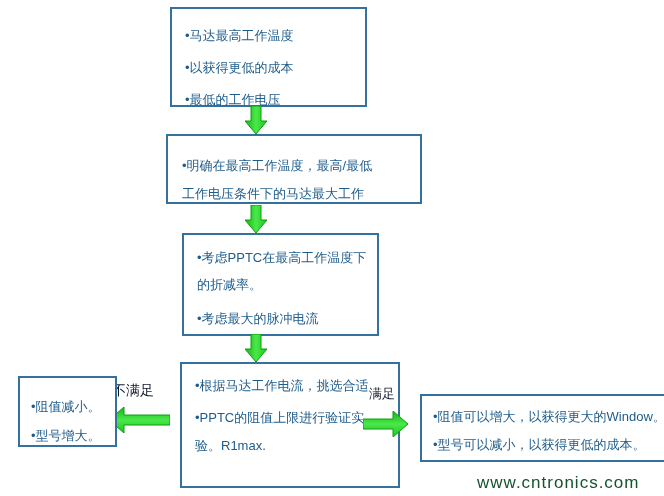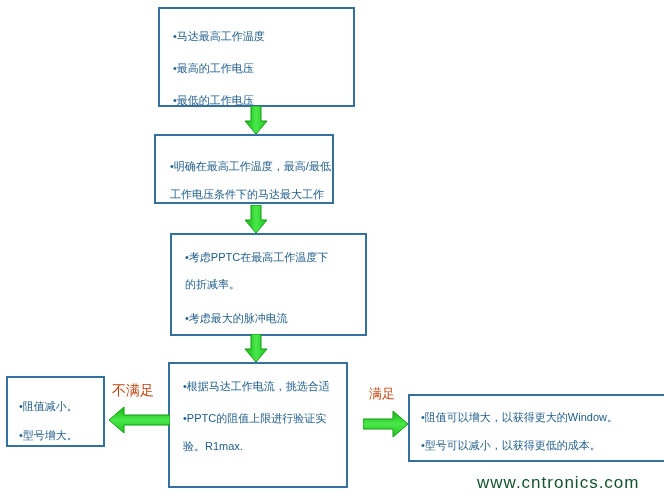--- a/index.html
+++ b/index.html
@@ -14,50 +14,51 @@
     background: #ffffff;
     font-family: "Liberation Sans", sans-serif;
     overflow: hidden;
   }
   .fc-box {
     position: absolute;
     background: #ffffff;
     border: 2px solid #34719f;
     box-sizing: border-box;
     color: #1e5c8b;
-    font-size: 11px;
+    font-size: 13px;
     white-space: nowrap;
+    margin-left: 12px;
   }
   .fc-line {
     white-space: nowrap;
   }
   
   #box1 { left: 158px; top: 7px; width: 197px; height: 100px; padding: 11px 0 0 13px; }
   #box1 .fc-line { line-height: 32px; }
   
-  #box2 { left: 154px; top: 134px; width: 180px; height: 70px; padding: 16px 0 0 14px; }
+  #box2 { left: 154px; top: 134px; width: 256px; height: 70px; padding: 16px 0 0 14px; }
   #box2 .fc-line { line-height: 28px; }
   
   #box3 { left: 170px; top: 233px; width: 197px; height: 103px; padding: 9px 0 0 13px; }
   #box3 .fc-line { line-height: 27px; }
   #box3 .fc-line.gap { margin-top: 7px; }
   
-  #box4 { left: 168px; top: 362px; width: 180px; height: 126px; padding: 8px 0 0 13px; }
+  #box4 { left: 168px; top: 362px; width: 220px; height: 126px; padding: 8px 0 0 13px; }
   #box4 .fc-line { line-height: 28px; }
   #box4 .fc-line.gap { margin-top: 4px; }
   
   #leftBox { left: 6px; top: 376px; width: 99px; height: 71px; padding: 14px 0 0 11px; }
   #leftBox .fc-line { line-height: 29px; }
   
   #rightBox { left: 408px; top: 394px; width: 274px; height: 68px; padding: 7px 0 0 11px; }
   #rightBox .fc-line { line-height: 28px; }
 
   .fc-label {
     position: absolute;
-    color: #c2410c;
+    color: #0f172a;
     white-space: nowrap;
   }
   #labelNotSatisfied { left: 112px; top: 382px; font-size: 14px; }
   #labelSatisfied   { left: 369px; top: 385px; font-size: 13px; }
 
   .fc-arrow { position: absolute; }
   #arrow1 { left: 245px; top: 106px; }
   #arrow2 { left: 245px; top: 205px; }
   #arrow3 { left: 245px; top: 334px; }
   #arrowLeft  { left: 109px; top: 407px; }
@@ -73,21 +74,21 @@
     white-space: nowrap;
   }
 </style>
 </head>
 <body>
 
 <div id="canvas">
 
   <div class="fc-box" id="box1">
     <div class="fc-line">•马达最高工作温度</div>
-    <div class="fc-line">•最高的工作电压</div>
+    <div class="fc-line">•以获得更低的成本</div>
     <div class="fc-line">•最低的工作电压</div>
   </div>
 
   <svg class="fc-arrow" id="arrow1" width="22" height="28" viewBox="0 0 22 28">
     <defs>
       <linearGradient id="gv1" x1="0" y1="0" x2="1" y2="0">
         <stop offset="0" stop-color="#14b514"></stop>
           <stop offset="0.5" stop-color="#4ae84a"></stop>
           <stop offset="1" stop-color="#1fc41f"></stop>
       </linearGradient>

